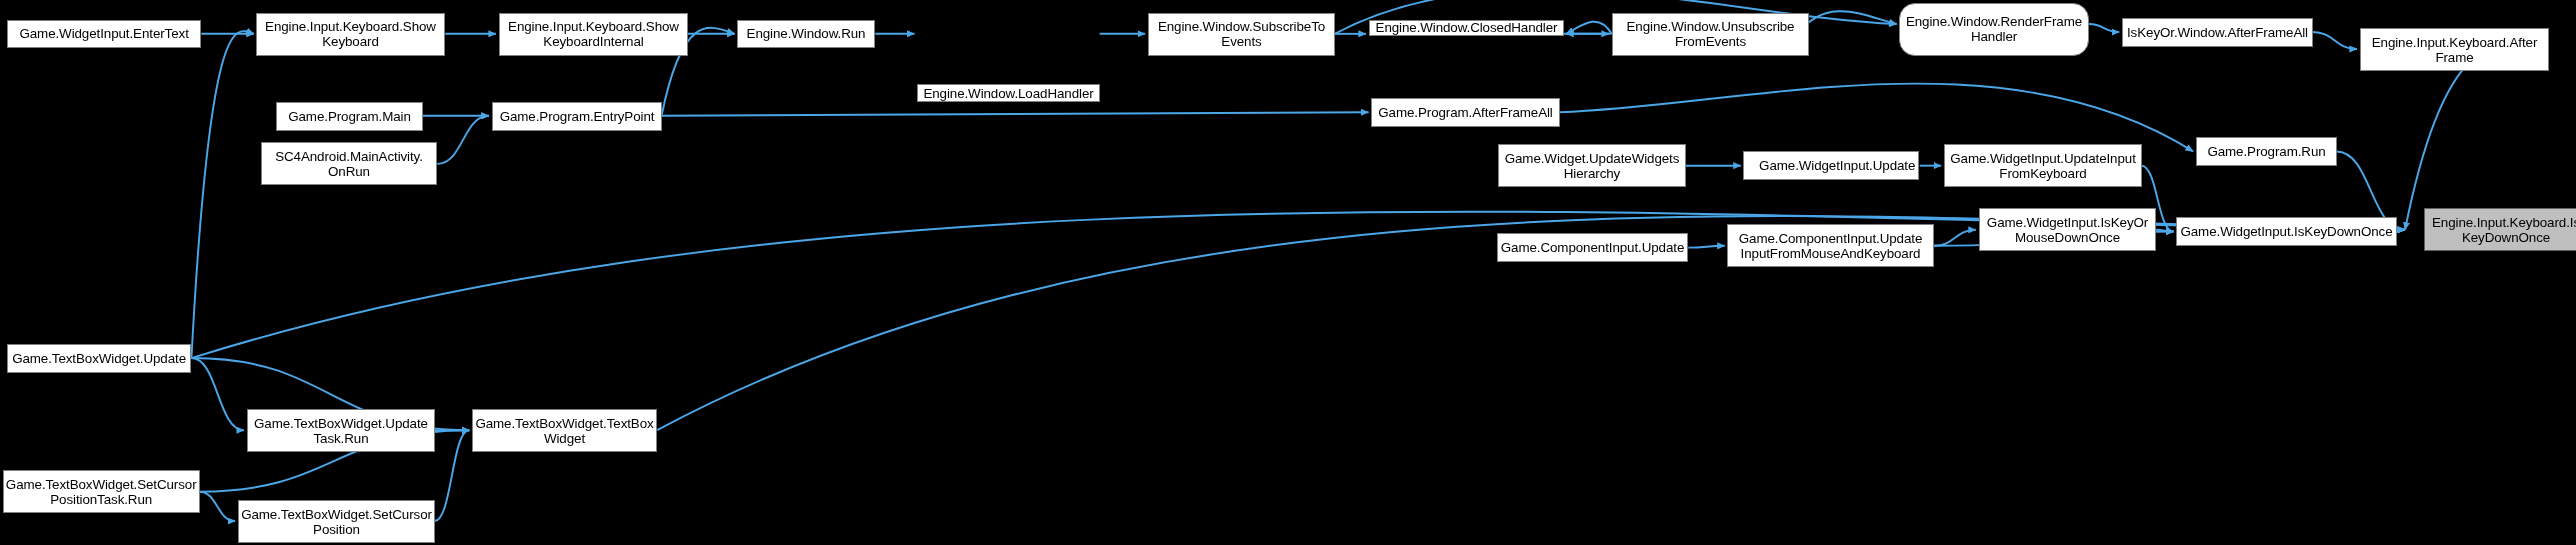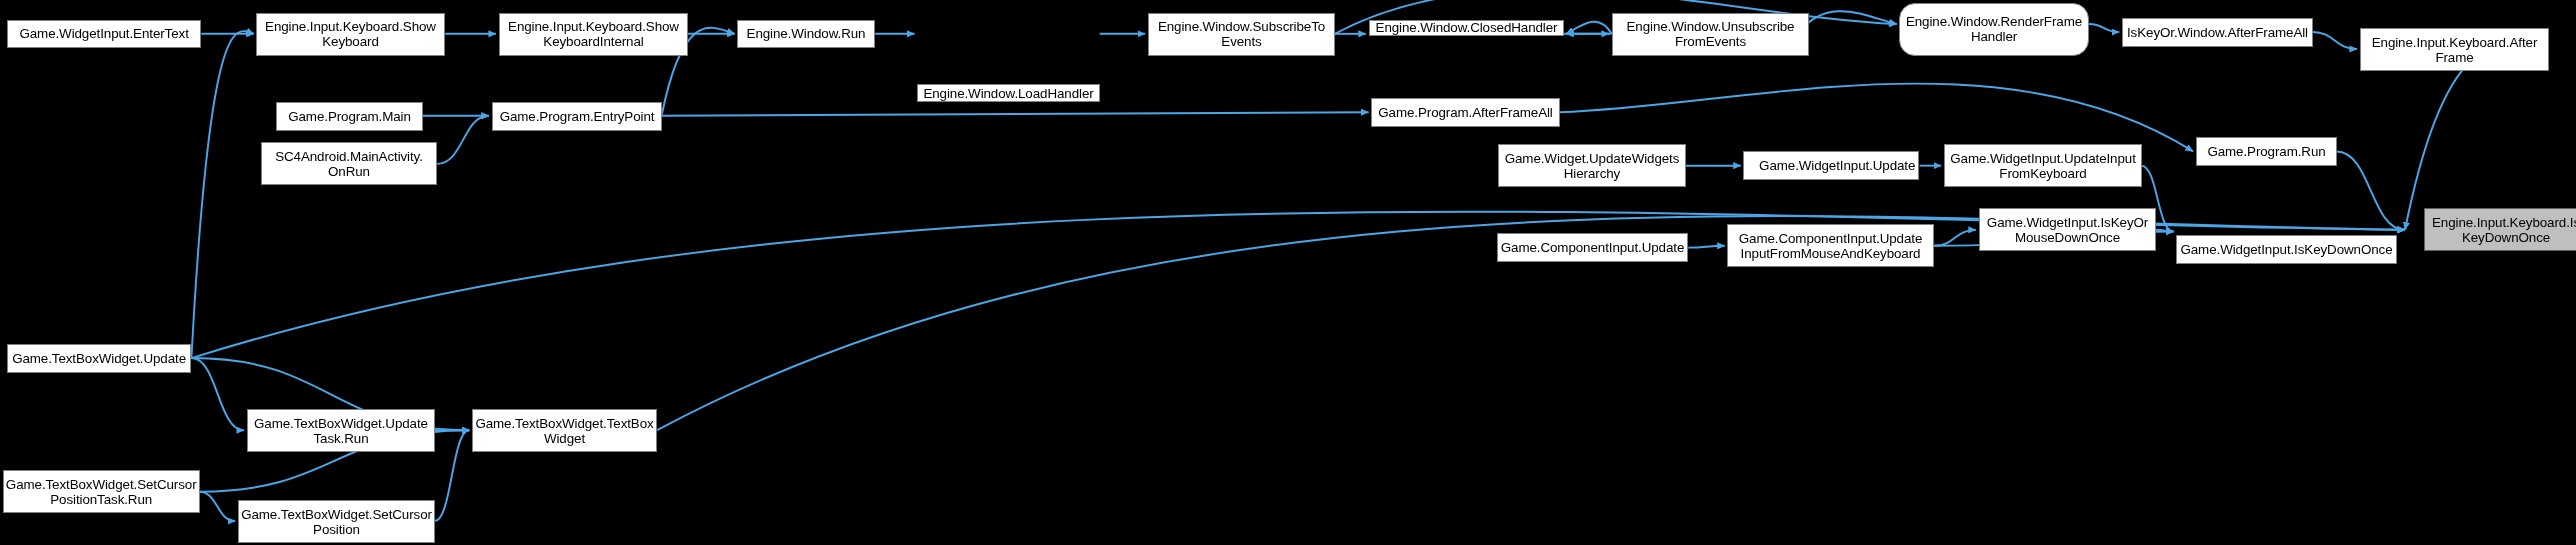--- a/index.html
+++ b/index.html
@@ -122,21 +122,21 @@
       <div class="node" style="left: 1498px; top: 144px; width: 188px; height: 43px;">Game.Widget.UpdateWidgets
 Hierarchy</div>
       <div class="node" style="left: 1743px; top: 151px; width: 176px; height: 28.5px; padding-left: 16px;">Game.WidgetInput.Update</div>
       <div class="node" style="left: 1944px; top: 144px; width: 198px; height: 43px;">Game.WidgetInput.UpdateInput
 FromKeyboard</div>
       <div class="node" style="left: 1497px; top: 233px; width: 191px; height: 28.5px;">Game.ComponentInput.Update</div>
       <div class="node" style="left: 1727px; top: 224px; width: 207px; height: 43px;">Game.ComponentInput.Update
 InputFromMouseAndKeyboard</div>
       <div class="node" style="left: 1979px; top: 208px; width: 177px; height: 43px;">Game.WidgetInput.IsKeyOr
 MouseDownOnce</div>
-      <div class="node" style="left: 2176px; top: 217px; width: 221px; height: 28.5px; margin-top: 18px;">Game.WidgetInput.IsKeyDownOnce</div>
+      <div class="node" style="left: 2176px; top: 217px; width: 221px; height: 28.5px;">Game.WidgetInput.IsKeyDownOnce</div>
       <div class="node highlight" style="left: 2408px; top: 208px; width: 164px; height: 43px; margin-left: 16px;">Engine.Input.Keyboard.Is
 KeyDownOnce</div>
       <div class="node" style="left: 7.1px; top: 344px; width: 184px; height: 28.5px;">Game.TextBoxWidget.Update</div>
       <div class="node" style="left: 247px; top: 409px; width: 188px; height: 43px;">Game.TextBoxWidget.Update
 Task.Run</div>
       <div class="node" style="left: 472px; top: 409px; width: 185px; height: 43px;">Game.TextBoxWidget.TextBox
 Widget</div>
       <div class="node" style="left: 2.7px; top: 470px; width: 197px; height: 43px;">Game.TextBoxWidget.SetCursor
 PositionTask.Run</div>
       <div class="node" style="left: 238px; top: 500px; width: 197px; height: 43px;">Game.TextBoxWidget.SetCursor

